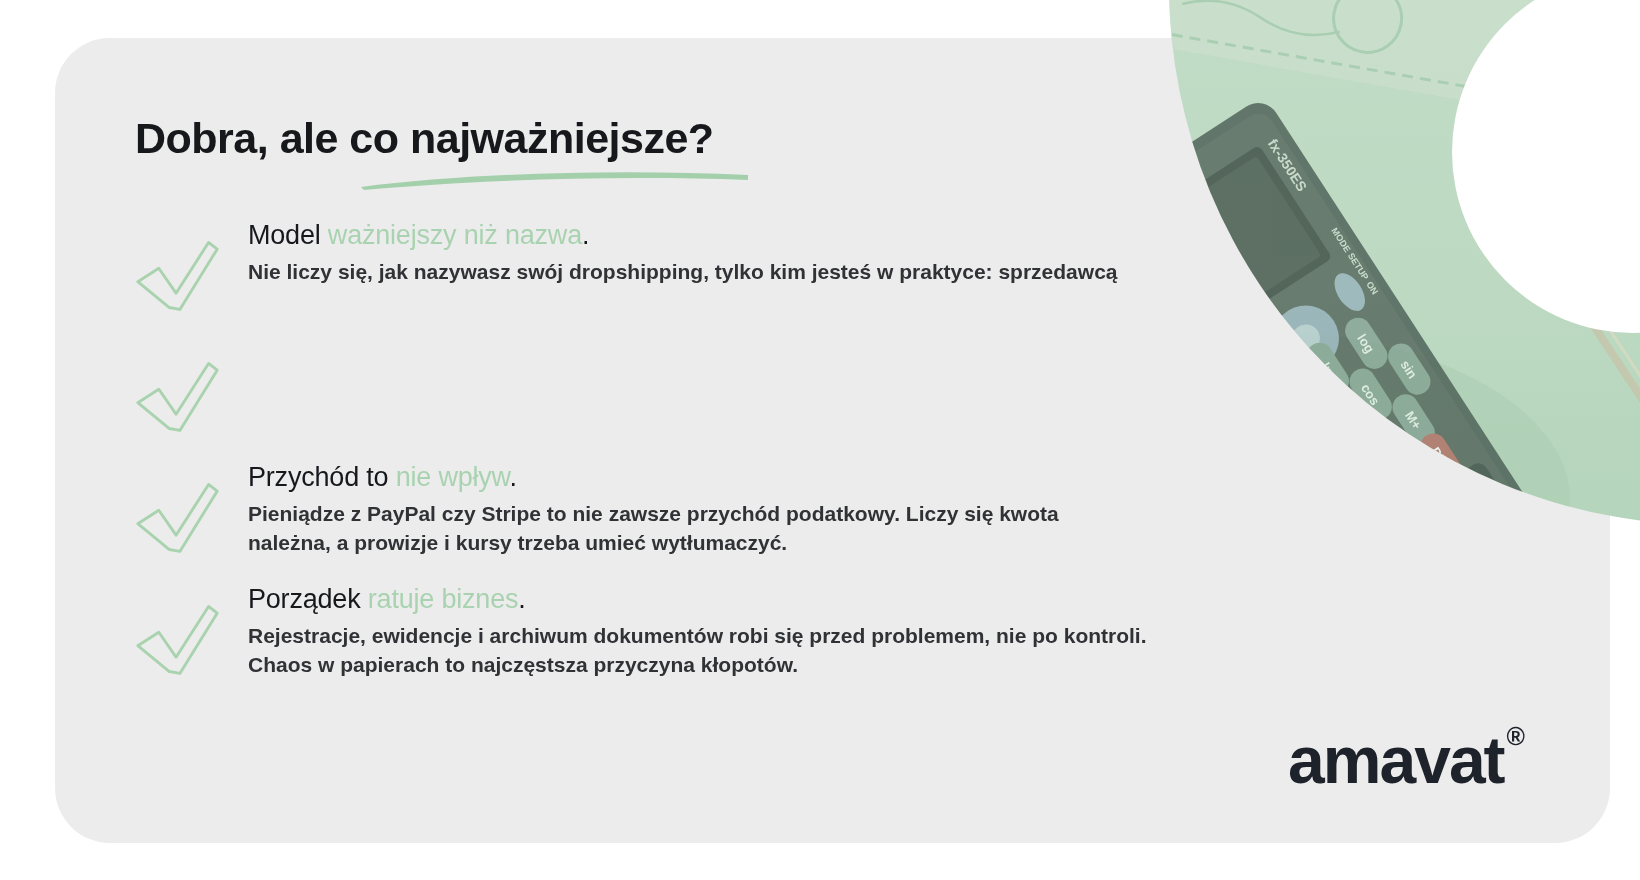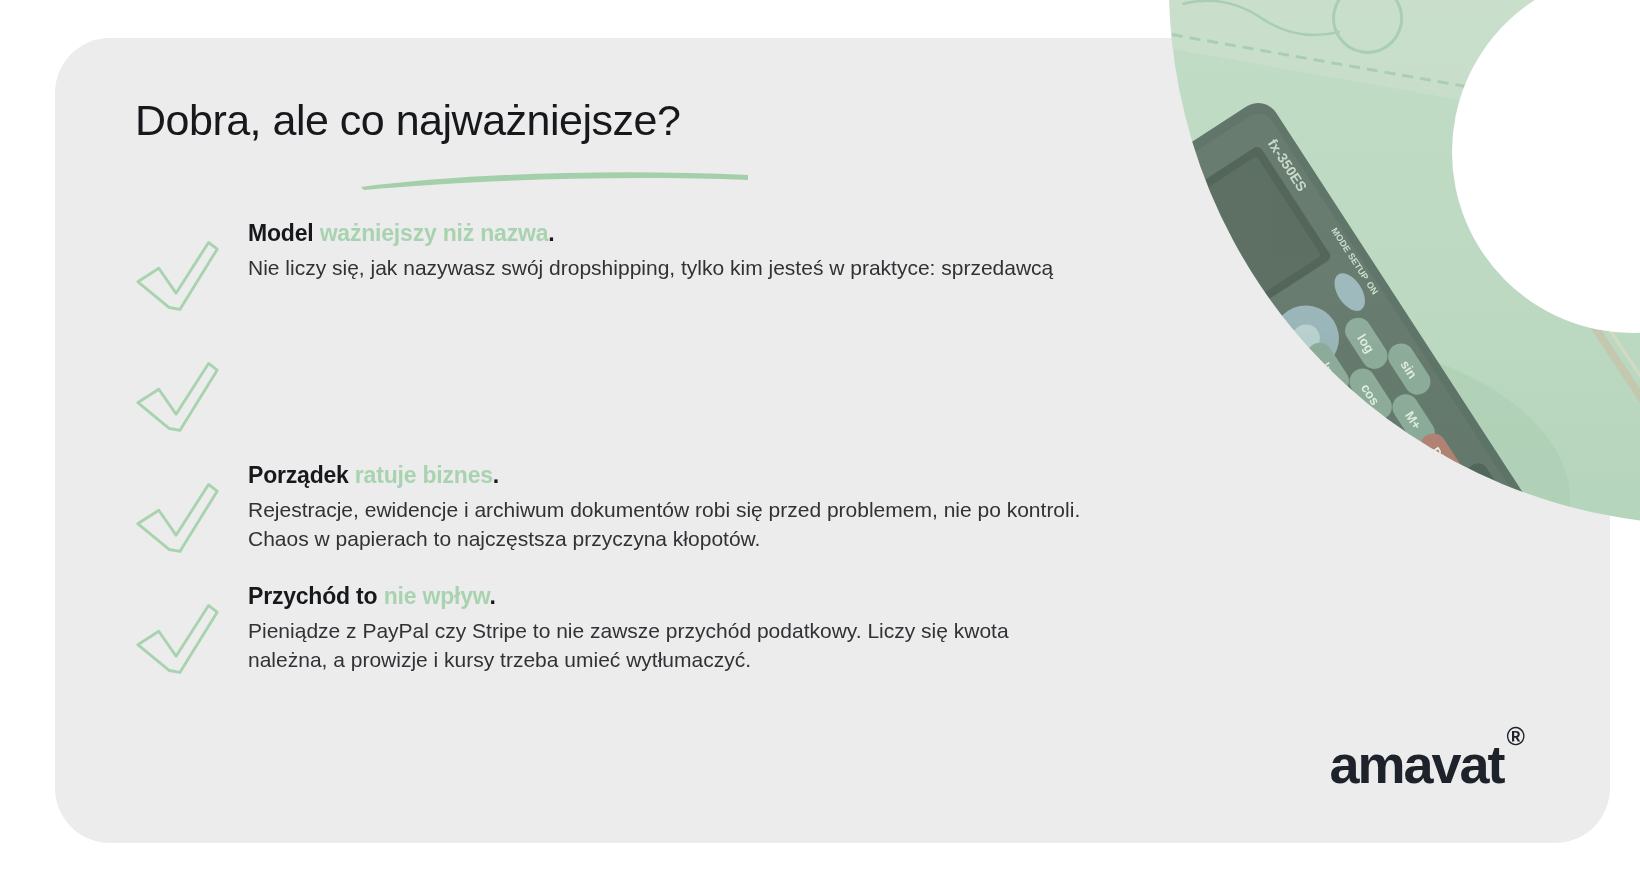--- a/index.html
+++ b/index.html
@@ -8,42 +8,42 @@
     background:#ffffff;font-family:"Liberation Sans",sans-serif;
   }
   .card{
     position:absolute;left:55px;top:38px;width:1555px;height:805px;
     background:#ececec;border-radius:55px;z-index:1;
   }
   .ring-svg{position:absolute;left:0;top:0;width:1640px;height:880px;z-index:2;pointer-events:none;}
   .ring-svg text{font-family:"Liberation Sans",sans-serif;font-weight:700;}
   .content{position:absolute;inset:0;z-index:3;}
   .title{
-    position:absolute;left:135px;top:96px;
-    font-size:43px;font-weight:400;letter-spacing:-0.5px;color:#16181c;
+    position:absolute;left:135px;top:114px;
+    font-size:43px;font-weight:700;letter-spacing:-0.5px;color:#16181c;
     white-space:nowrap;
   }
   .swoosh{position:absolute;left:358px;top:168px;width:392px;height:22px;}
   .items{position:absolute;left:133px;top:220px;}
   .item{display:flex;align-items:flex-start;margin-bottom:27px;}
   .check-wrap{width:88px;height:78px;flex:0 0 88px;margin-top:16px;margin-right:27px;}
   .item-text{max-width:1000px;}
   .item-heading{
-    font-size:23px;font-weight:700;color:#16181c;letter-spacing:-0.2px;
+    font-size:27px;font-weight:400;color:#16181c;letter-spacing:-0.2px;
     margin:0 0 7px 0;white-space:nowrap;
   }
   .item-heading .accent{color:#a9d3b0;}
   .body-line{
-    font-size:21px;line-height:28.5px;color:#303235;white-space:nowrap;
+    font-size:21px;line-height:28.5px;color:#303235;white-space:nowrap;font-weight:bold;
   }
   .logo{
     position:absolute;right:115px;top:722px;z-index:3;
     color:#1e222b;white-space:nowrap;
   }
-  .logo .word{font-size:54px;font-weight:800;letter-spacing:-2px;}
+  .logo .word{font-size:66px;font-weight:800;letter-spacing:-2px;}
   .logo .reg{font-size:25px;font-weight:700;vertical-align:38px;margin-left:3px;}
 </style>
 </head>
 <body>
 
 <div class="page">
 
   <div class="card"></div>
 
   <svg class="ring-svg" viewBox="0 0 1640 880" aria-hidden="true">
@@ -178,37 +178,37 @@
         <svg class="check-wrap" viewBox="0 0 92 80" aria-hidden="true">
           <path d="M5,47 L27,33 L45,59 L79,6 L88,13 L49,76 L38,74 Z" fill="none" stroke="#a9d3ae" stroke-width="3" stroke-linejoin="round"></path>
         </svg>
       </div>
 
       <div class="item">
         <svg class="check-wrap" viewBox="0 0 92 80" aria-hidden="true">
           <path d="M5,47 L27,33 L45,59 L79,6 L88,13 L49,76 L38,74 Z" fill="none" stroke="#a9d3ae" stroke-width="3" stroke-linejoin="round"></path>
         </svg>
         <div class="item-text">
+          <div class="item-heading"><span>Przychód to </span><span class="accent">nie wpływ</span><span>.</span></div>
+          <div class="body-line">Pieniądze z PayPal czy Stripe to nie zawsze przychód podatkowy. Liczy się kwota</div>
+          <div class="body-line">należna, a prowizje i kursy trzeba umieć wytłumaczyć.</div>
+        </div>
+      </div>
+
+      <div class="item">
+        <svg class="check-wrap" viewBox="0 0 92 80" aria-hidden="true">
+          <path d="M5,47 L27,33 L45,59 L79,6 L88,13 L49,76 L38,74 Z" fill="none" stroke="#a9d3ae" stroke-width="3" stroke-linejoin="round"></path>
+        </svg>
+        <div class="item-text">
           <div class="item-heading"><span>Porządek </span><span class="accent">ratuje biznes</span><span>.</span></div>
           <div class="body-line">Rejestracje, ewidencje i archiwum dokumentów robi się przed problemem, nie po kontroli.</div>
           <div class="body-line">Chaos w papierach to najczęstsza przyczyna kłopotów.</div>
         </div>
       </div>
 
-      <div class="item">
-        <svg class="check-wrap" viewBox="0 0 92 80" aria-hidden="true">
-          <path d="M5,47 L27,33 L45,59 L79,6 L88,13 L49,76 L38,74 Z" fill="none" stroke="#a9d3ae" stroke-width="3" stroke-linejoin="round"></path>
-        </svg>
-        <div class="item-text">
-          <div class="item-heading"><span>Przychód to </span><span class="accent">nie wpływ</span><span>.</span></div>
-          <div class="body-line">Pieniądze z PayPal czy Stripe to nie zawsze przychód podatkowy. Liczy się kwota</div>
-          <div class="body-line">należna, a prowizje i kursy trzeba umieć wytłumaczyć.</div>
-        </div>
-      </div>
-
     </div>
   </div>
 
   <div class="logo">
     <span class="word">amavat</span><span class="reg">®</span>
   </div>
 
 </div>
 
 </body></html>

